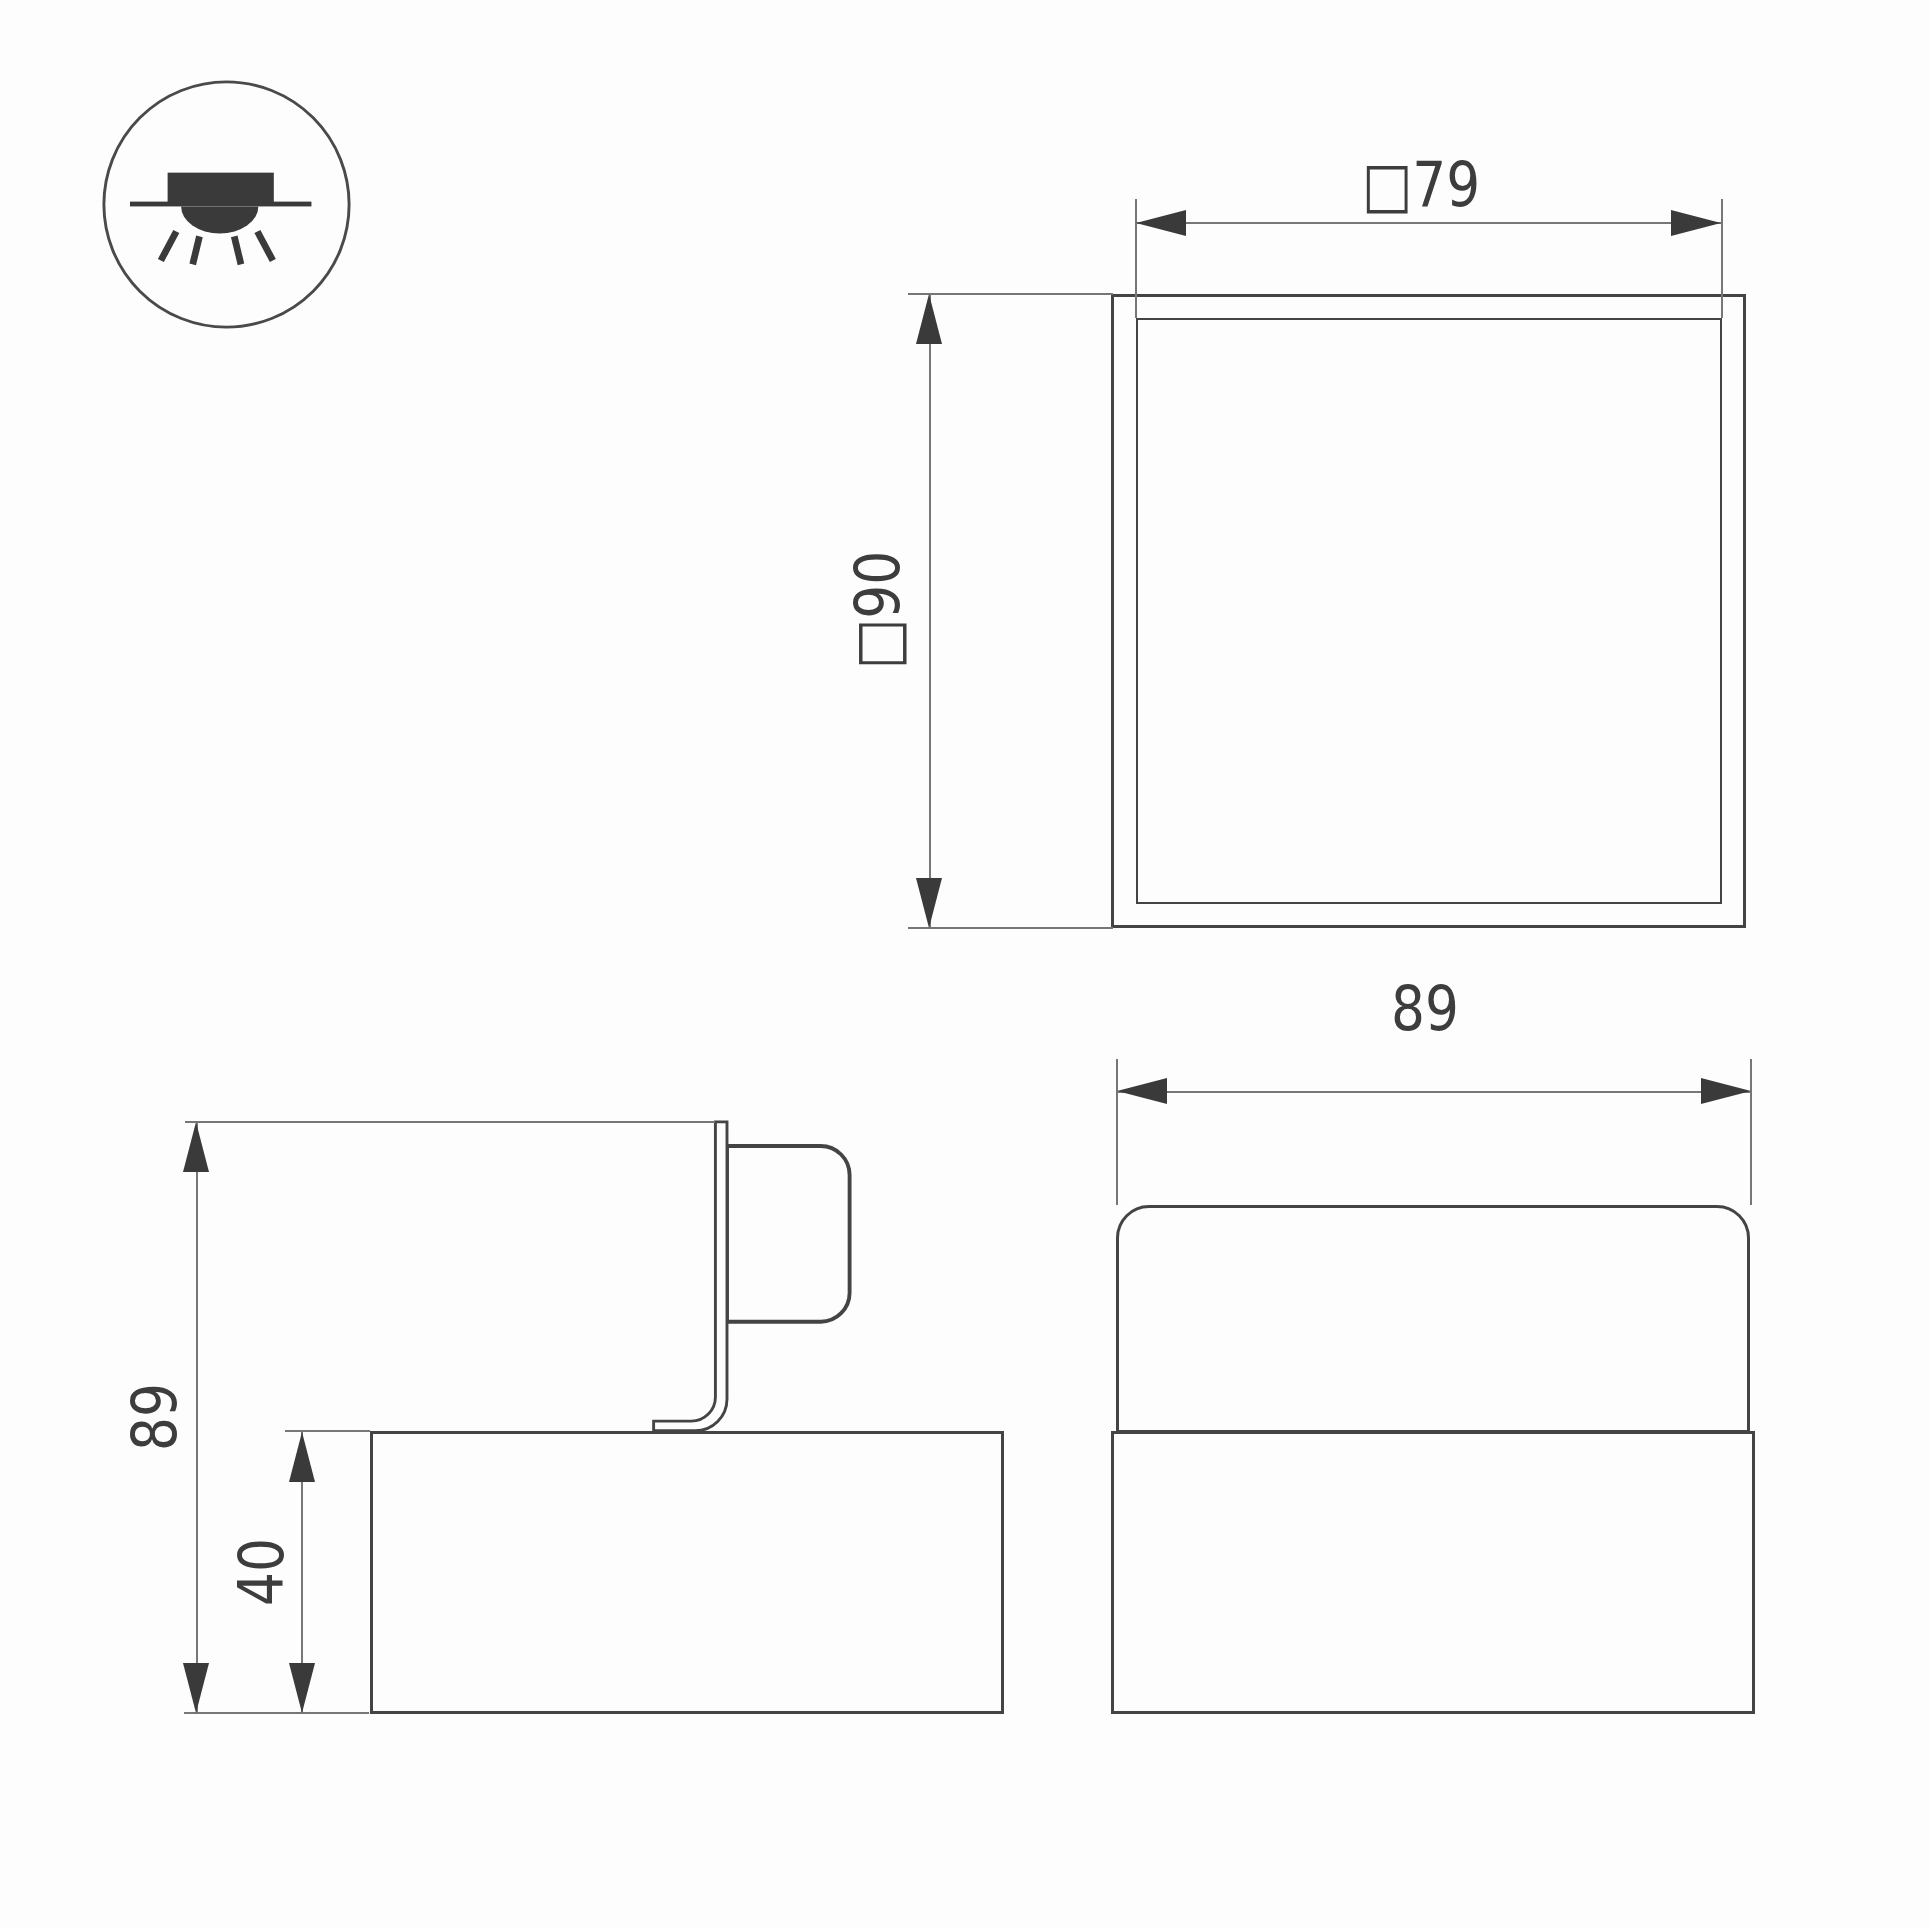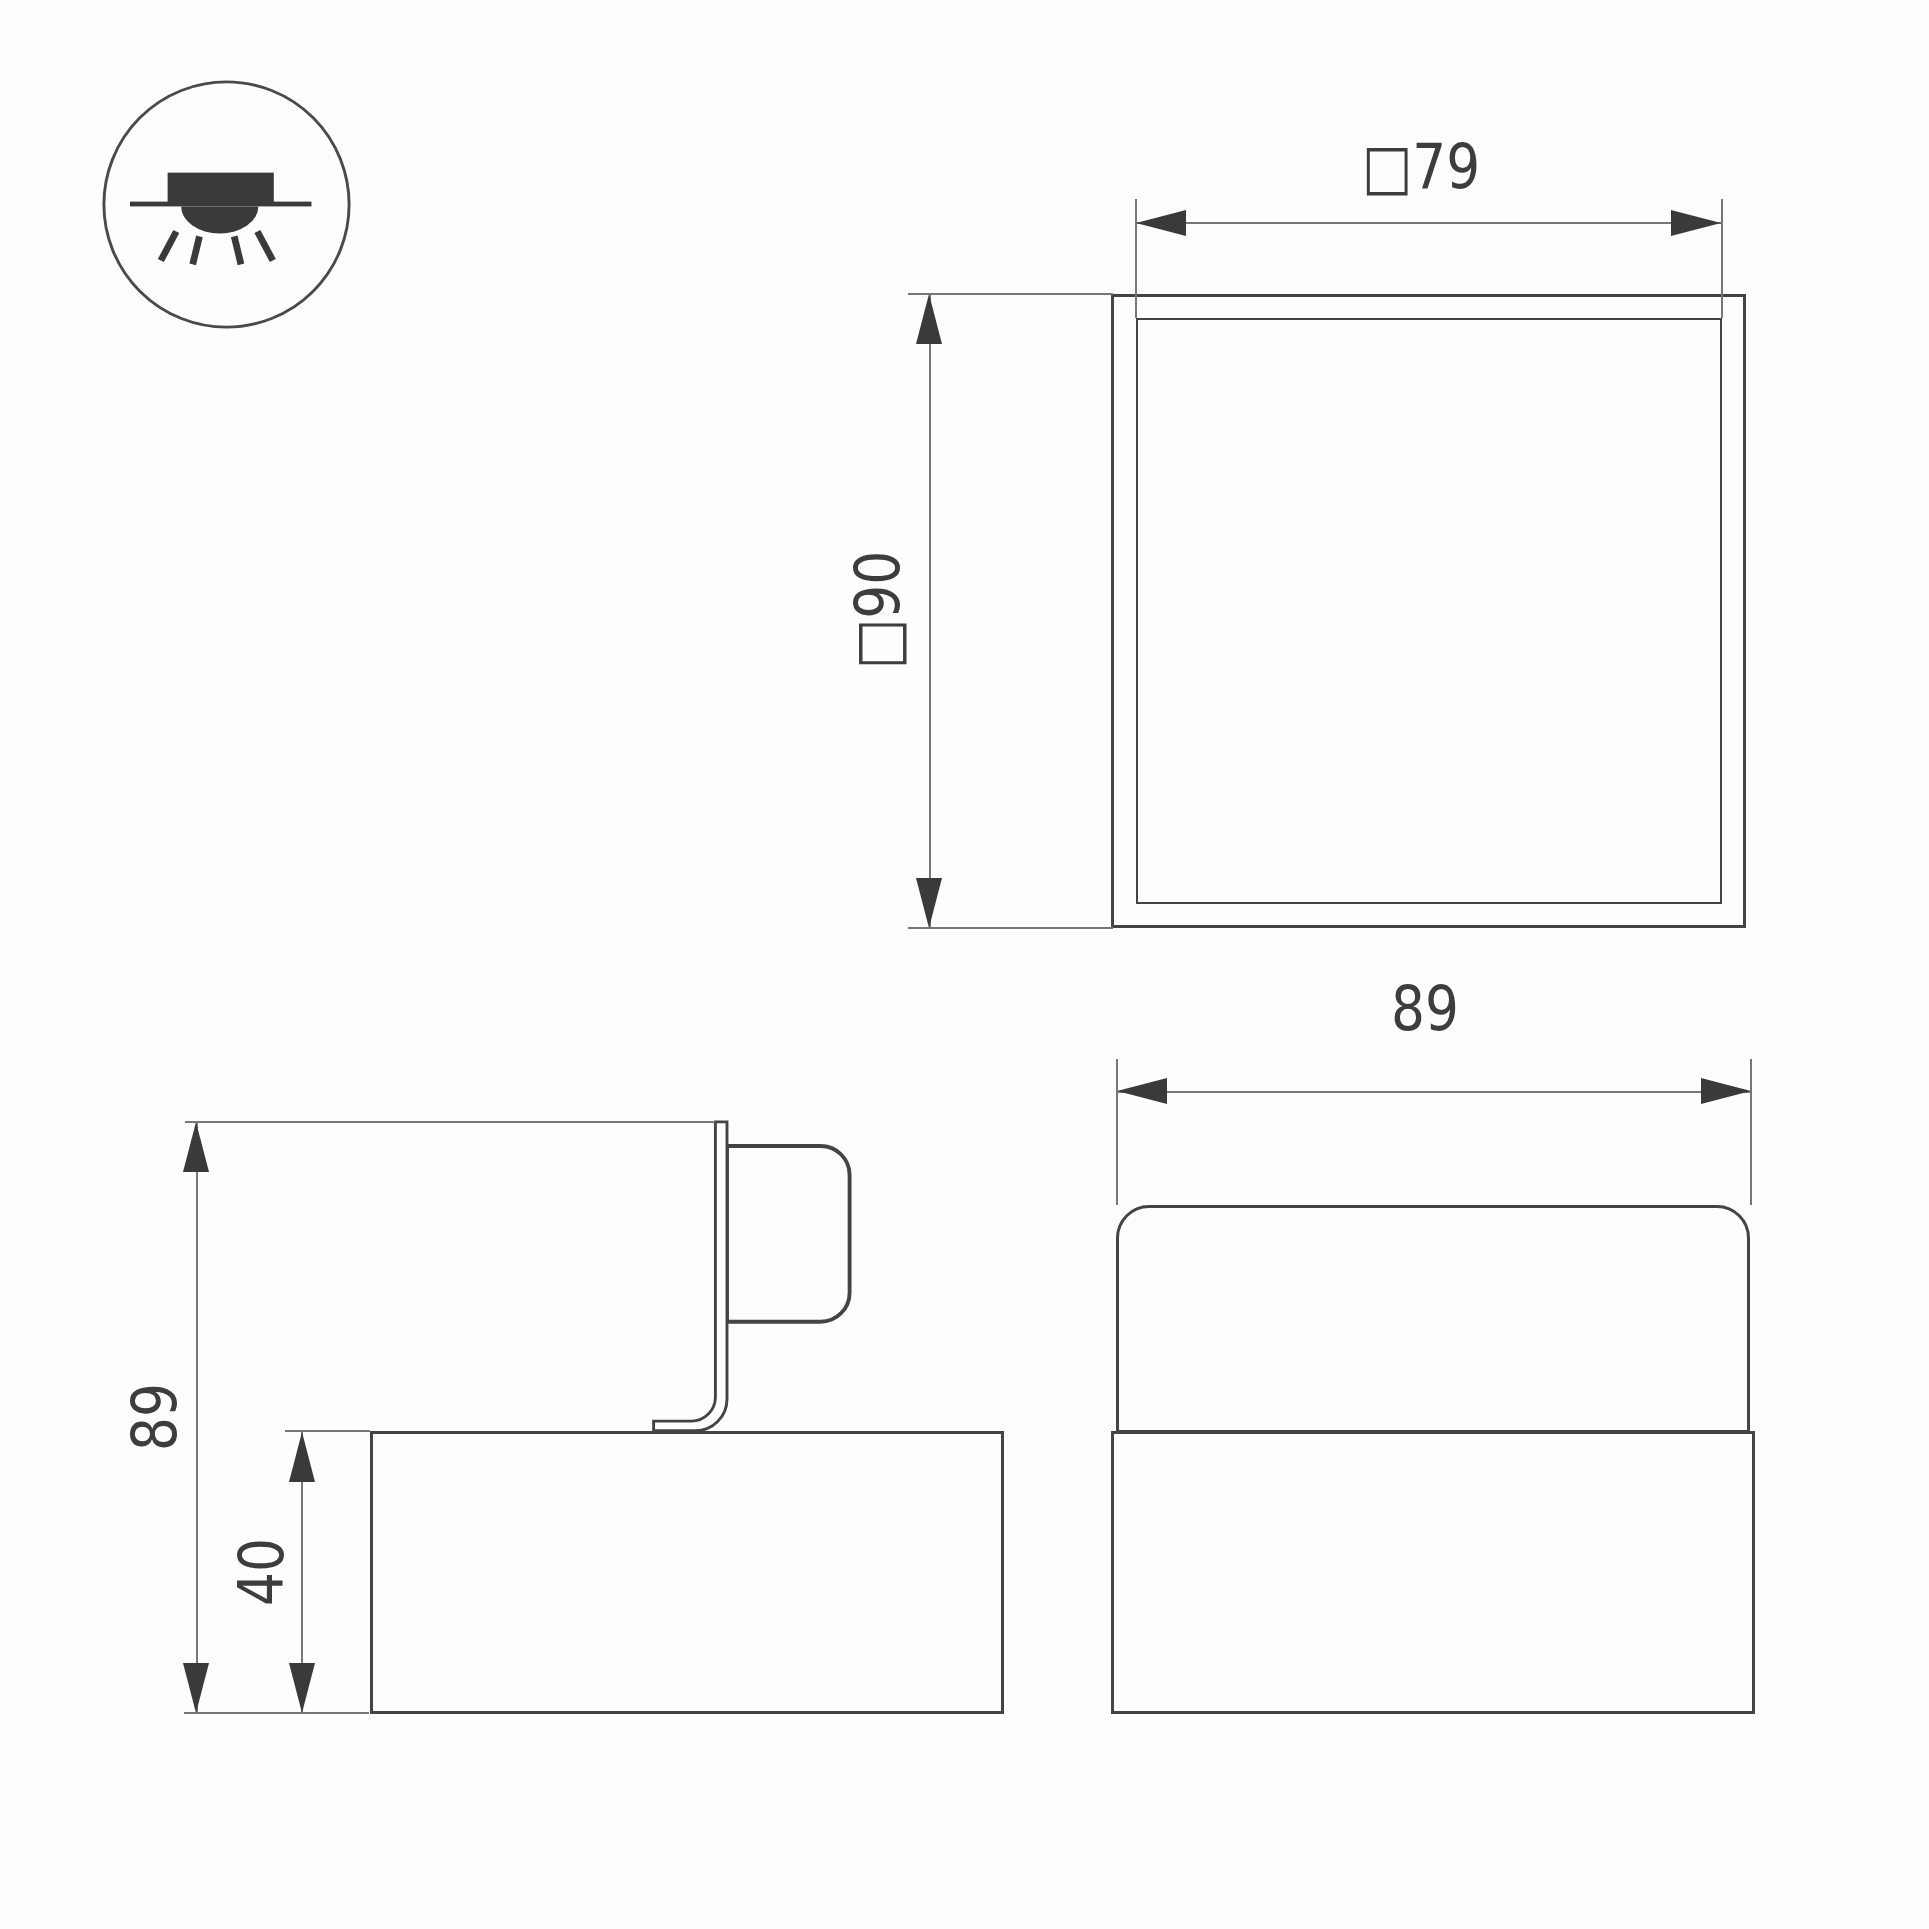--- a/index.html
+++ b/index.html
@@ -45,21 +45,21 @@
     <path d="M 102 163 L 95 192" stroke="#3a3a3a" stroke-width="7" fill="none"></path>
     <path d="M 138 163 L 145 192" stroke="#3a3a3a" stroke-width="7" fill="none"></path>
     <path d="M 162 158 L 178 188" stroke="#3a3a3a" stroke-width="7" fill="none"></path>
   </svg>
 
   <div class="layer">
 
     <div class="box" style="left:1111px;top:294px;width:635px;height:634px;"></div>
     <div class="box thin" style="left:1136px;top:318px;width:586px;height:586px;"></div>
 
-    <div class="lbl h" style="left:1421px;top:131px;">
+    <div class="lbl h" style="left:1421px;top:149px;">
       <span class="t">□79</span>
     </div>
     <div class="vline" style="left:1135px;top:199px;height:119px;"></div>
     <div class="vline" style="left:1721px;top:199px;height:119px;"></div>
     <div class="hline" style="left:1136px;top:222px;width:585px;"></div>
     <div class="arr left" style="left:1136px;top:210px;"></div>
     <div class="arr right" style="left:1671px;top:210px;"></div>
 
     <div class="lbl v" style="left:878px;top:610px;">
       <span class="t">□90</span>

